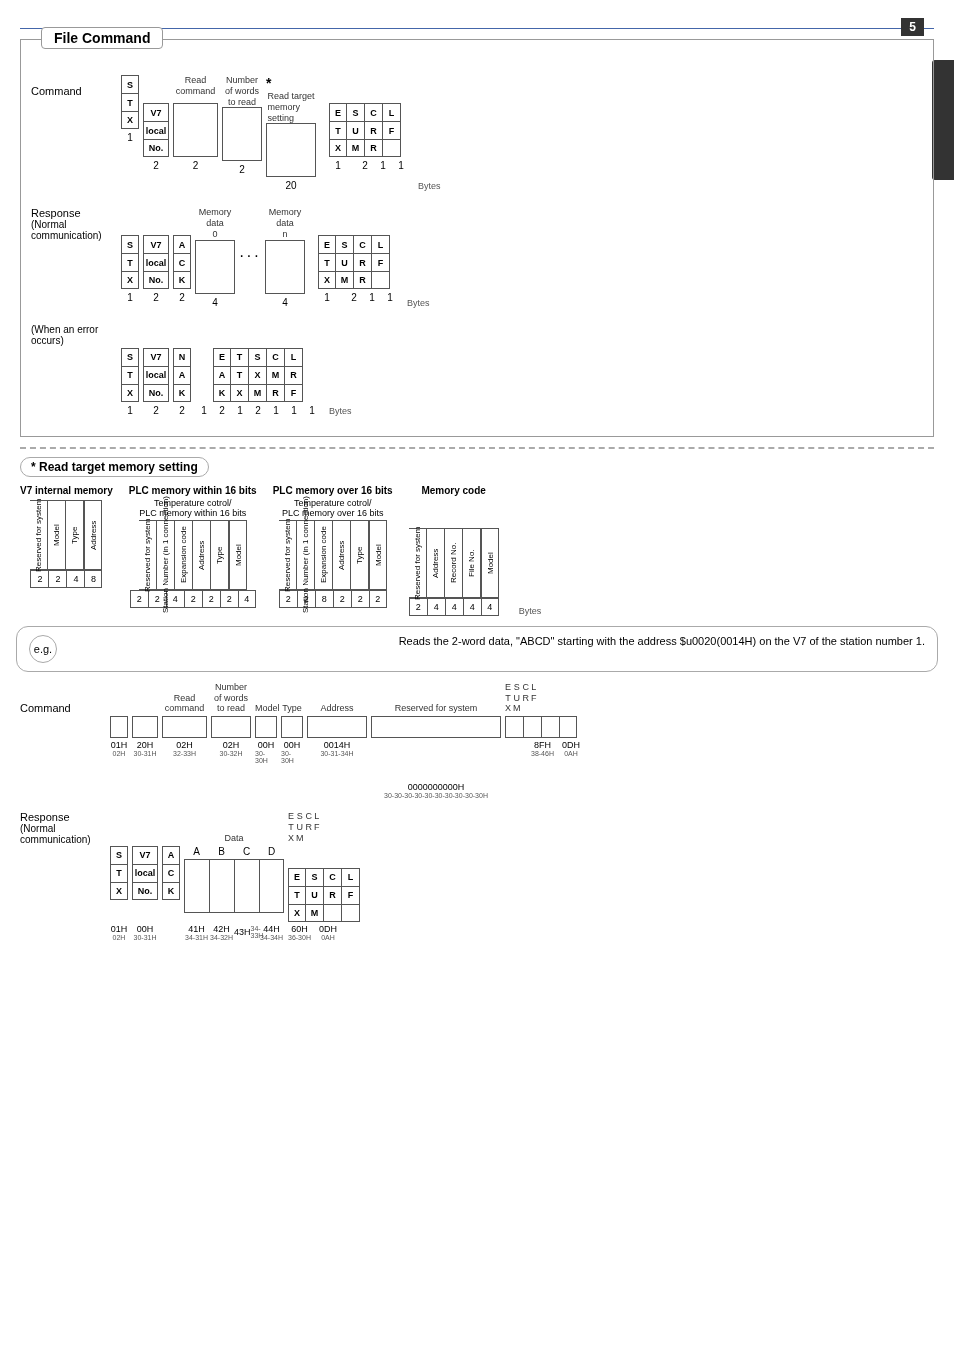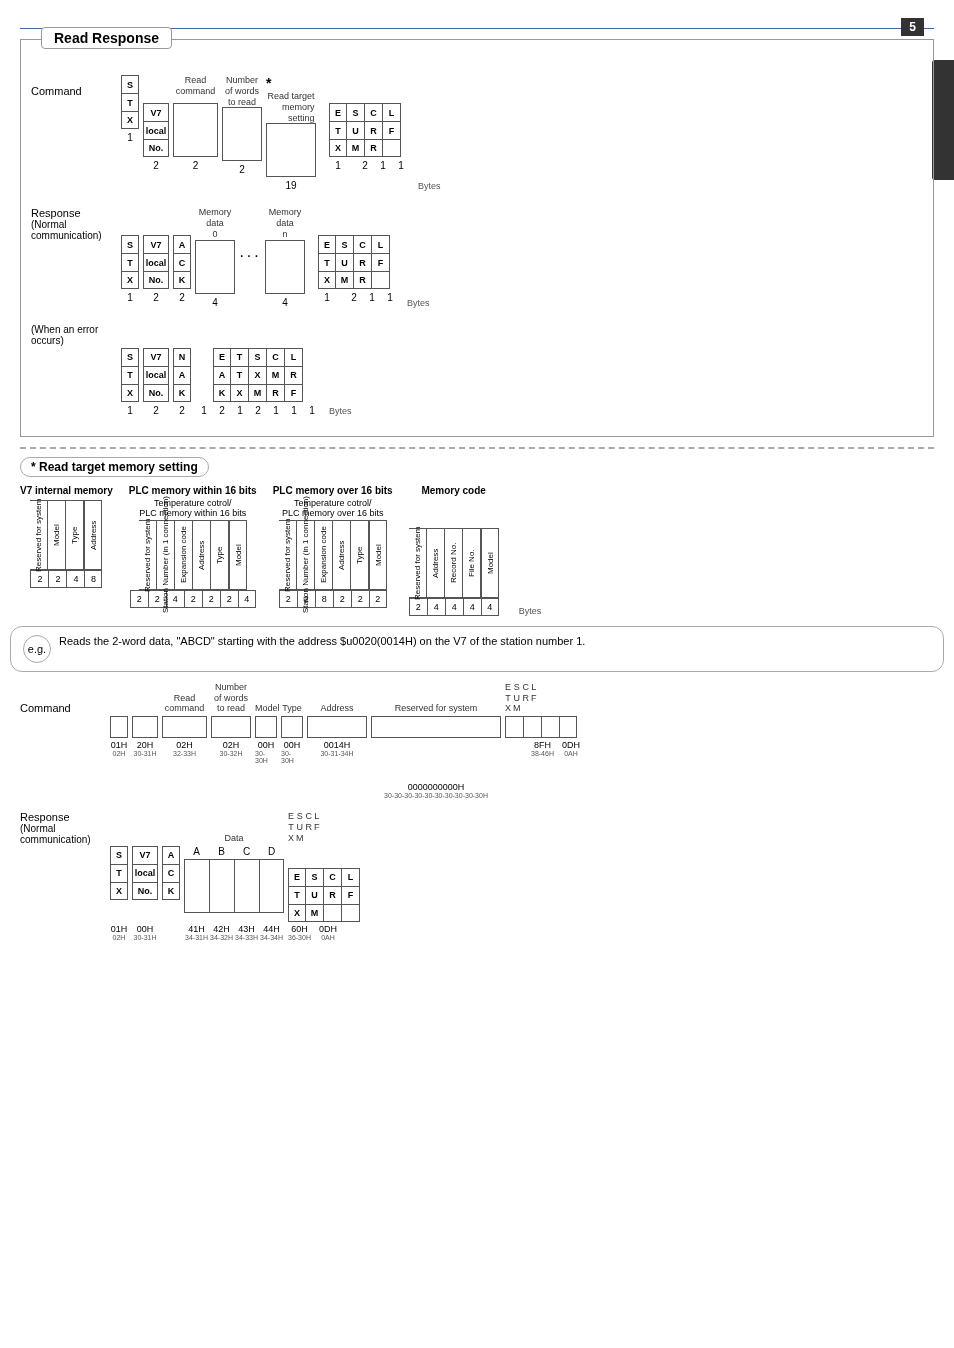--- a/index.html
+++ b/index.html
@@ -179,21 +179,21 @@
 <div class="page">
 
   <div class="right-tab"></div>
 
   <div class="page-number">5</div>
 
 
   <hr class="divider">
 
   <div class="main-box">
-    <div class="read-command-label">Read Response</div>
+    <div class="read-command-label">File Command</div>
 
     <div class="command-area">
       <div class="cmd-label">Command</div>
       <div class="cmd-diagram">
 
         <div class="col-wrapper">
           <div class="proto-label"></div>
           <div style="display:flex;flex-direction:column;">
             <div class="cell" style="width:18px;height:18px;border-bottom:none;">S</div>
             <div class="cell" style="width:18px;height:18px;border-bottom:none;">T</div>
@@ -219,23 +219,23 @@
         </div>
 
         <div class="col-wrapper">
           <div class="proto-label" style="min-height:28px;max-width:40px;">Number<br>of words<br>to read</div>
           <div class="cell" style="width:40px;height:54px;"></div>
           <div class="byte-num">2</div>
         </div>
 
         <div style="display:flex;flex-direction:column;align-items:center;">
           <div style="font-size:14px;font-weight:bold;align-self:flex-start;">*</div>
-          <div class="proto-label" style="max-width:50px;text-align:right;">Read target<br>memory<br>setting</div>
+          <div class="proto-label" style="max-width:50px;text-align:left;">Read target<br>memory<br>setting</div>
           <div class="cell" style="width:50px;height:54px;"></div>
-          <div class="byte-num">19</div>
+          <div class="byte-num">20</div>
         </div>
 
         <div class="col-wrapper">
           <div class="proto-label" style="min-height:28px;"></div>
           <div style="display:flex;">
             <div style="display:flex;flex-direction:column;">
               <div class="cell" style="width:18px;height:18px;border-bottom:none;">E</div>
               <div class="cell" style="width:18px;height:18px;border-bottom:none;">T</div>
               <div class="cell" style="width:18px;height:18px;">X</div>
             </div>
@@ -509,21 +509,21 @@
           <div class="byte-cell" style="width:18px;">4</div>
           <div class="byte-cell" style="width:18px;">4</div>
           <div class="byte-cell" style="width:18px;">4</div>
           <div class="byte-cell" style="width:18px;">4</div>
         </div>
       </div>
       <div class="bytes-label" style="align-self:flex-end;">Bytes</div>
     </div>
   </div>
 
-  <div class="example-box" style="margin:0;">
+  <div class="example-box" style="margin:6px;justify-content:space-between;">
     <div class="eg-badge">e.g.</div>
     <div style="font-size:11px;">Reads the 2-word data, "ABCD" starting with the address $u0020(0014H) on the V7 of the station number 1.</div>
   </div>
 
   <div style="margin:10px;">
     <div style="display:flex;align-items:flex-start;margin-bottom:8px;">
       <div style="width:90px;font-size:11px;padding-top:20px;">Command</div>
       <div>
 
         <div style="display:flex;gap:4px;margin-bottom:2px;align-items:flex-end;">
@@ -712,21 +712,21 @@
           <div style="width:18px;"></div>
           <div style="display:flex;gap:0;">
             <div style="display:flex;flex-direction:column;align-items:center;width:25px;">
               <div style="font-size:9px;">41H</div>
               <div style="font-size:7px;color:#555;">34-31H</div>
             </div>
             <div style="display:flex;flex-direction:column;align-items:center;width:25px;">
               <div style="font-size:9px;">42H</div>
               <div style="font-size:7px;color:#555;">34-32H</div>
             </div>
-            <div style="display:flex;flex-direction:column;align-items:center;width:25px;">
+            <div style="display:flex;flex-direction:row;align-items:center;width:25px;">
               <div style="font-size:9px;">43H</div>
               <div style="font-size:7px;color:#555;">34-33H</div>
             </div>
             <div style="display:flex;flex-direction:column;align-items:center;width:25px;">
               <div style="font-size:9px;">44H</div>
               <div style="font-size:7px;color:#555;">34-34H</div>
             </div>
           </div>
           <div style="display:flex;flex-direction:column;align-items:center;">
             <div style="font-size:9px;">60H</div>

